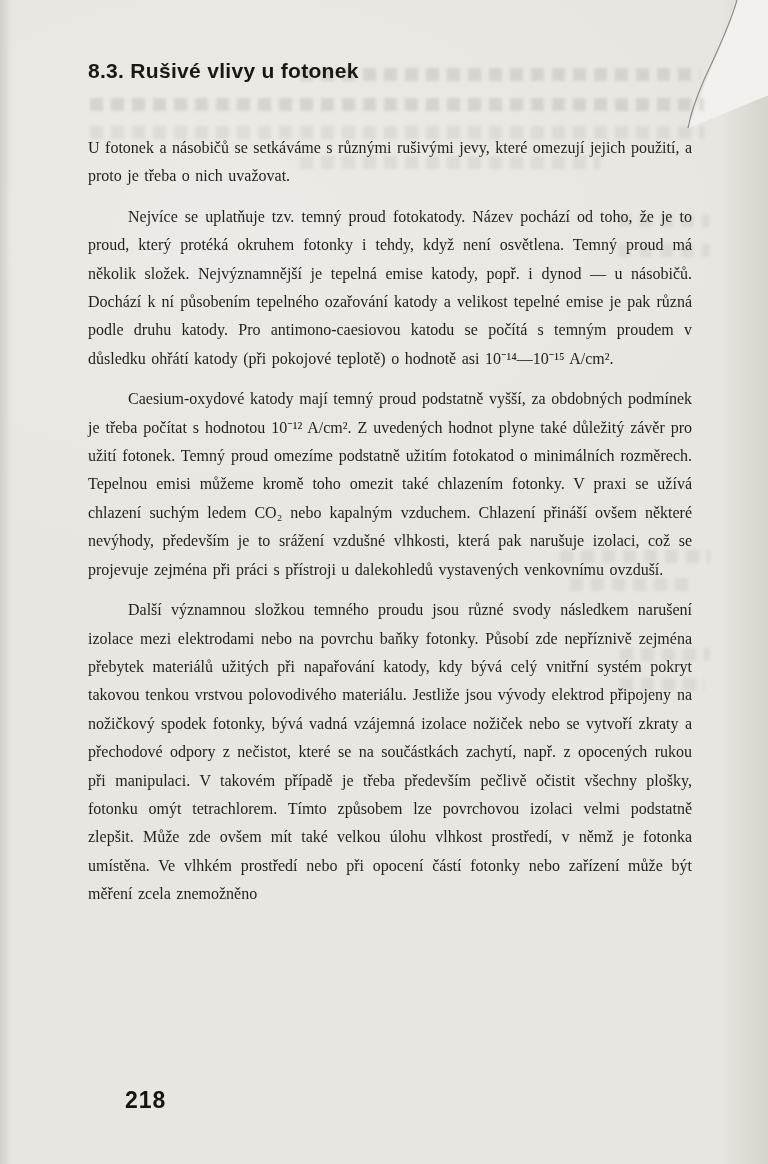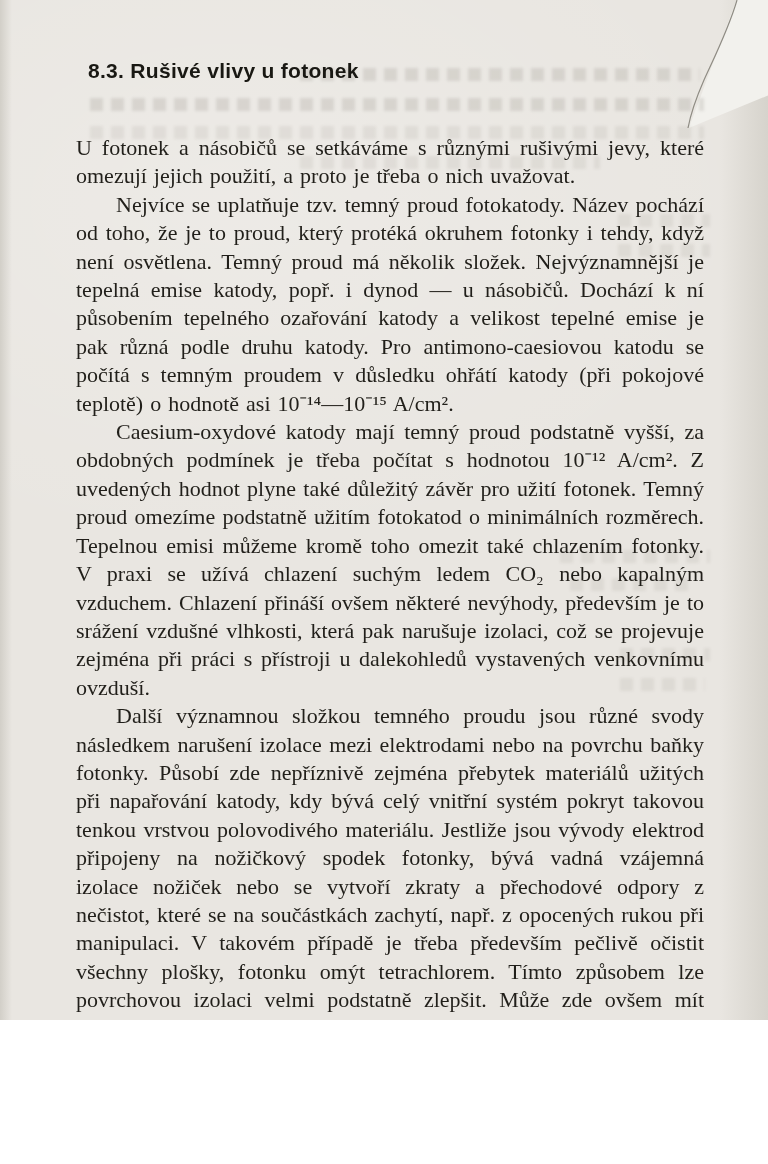--- a/index.html
+++ b/index.html
@@ -1,18 +1,18 @@
 <!DOCTYPE html>
 <html lang="cs"><head>
 <meta charset="utf-8">
 <style>
   html,body{margin:0;padding:0;}
   .page{
     position:relative;
-    width:768px;height:1020px;
+    width:768px;height:1164px;
     background:
       radial-gradient(ellipse 900px 600px at 30% 20%, rgba(255,255,255,.18), rgba(255,255,255,0) 60%),
       #e9e6e1;
     overflow:hidden;
     font-family:"Liberation Serif", serif;
     color:#211f1a;
   }
   
   .edge-left{position:absolute;left:0;top:0;width:12px;height:100%;
     background:linear-gradient(90deg,#d2cfc8,rgba(210,207,200,0));}
@@ -30,21 +30,21 @@
       rgba(112,106,95,0) 13px, rgba(112,106,95,0) 21px);}
   .ghost.light{opacity:.26;}
   
   .content{position:absolute;left:76px;top:58px;width:628px;}
   .heading{
     font-family:"Liberation Sans", sans-serif;
     font-weight:bold;font-size:21px;line-height:26px;
     letter-spacing:.3px;
     margin:0 0 50px 12px;color:#191813;}
   .bodytext p{
-    margin:0;font-size:22px;line-height:28.4px;
+    margin:12px;font-size:16px;line-height:28.4px;
     text-align:justify;text-indent:40px;word-spacing:1.5px;}
   .bodytext p.first{text-indent:0;}
   .pagenum{
     position:absolute;left:84px;top:1087px;
     font-family:"Liberation Sans", sans-serif;
     font-weight:bold;font-size:23px;color:#15140f;
     letter-spacing:1px;margin-left:41px;}
 </style>
 </head>
 <body>

